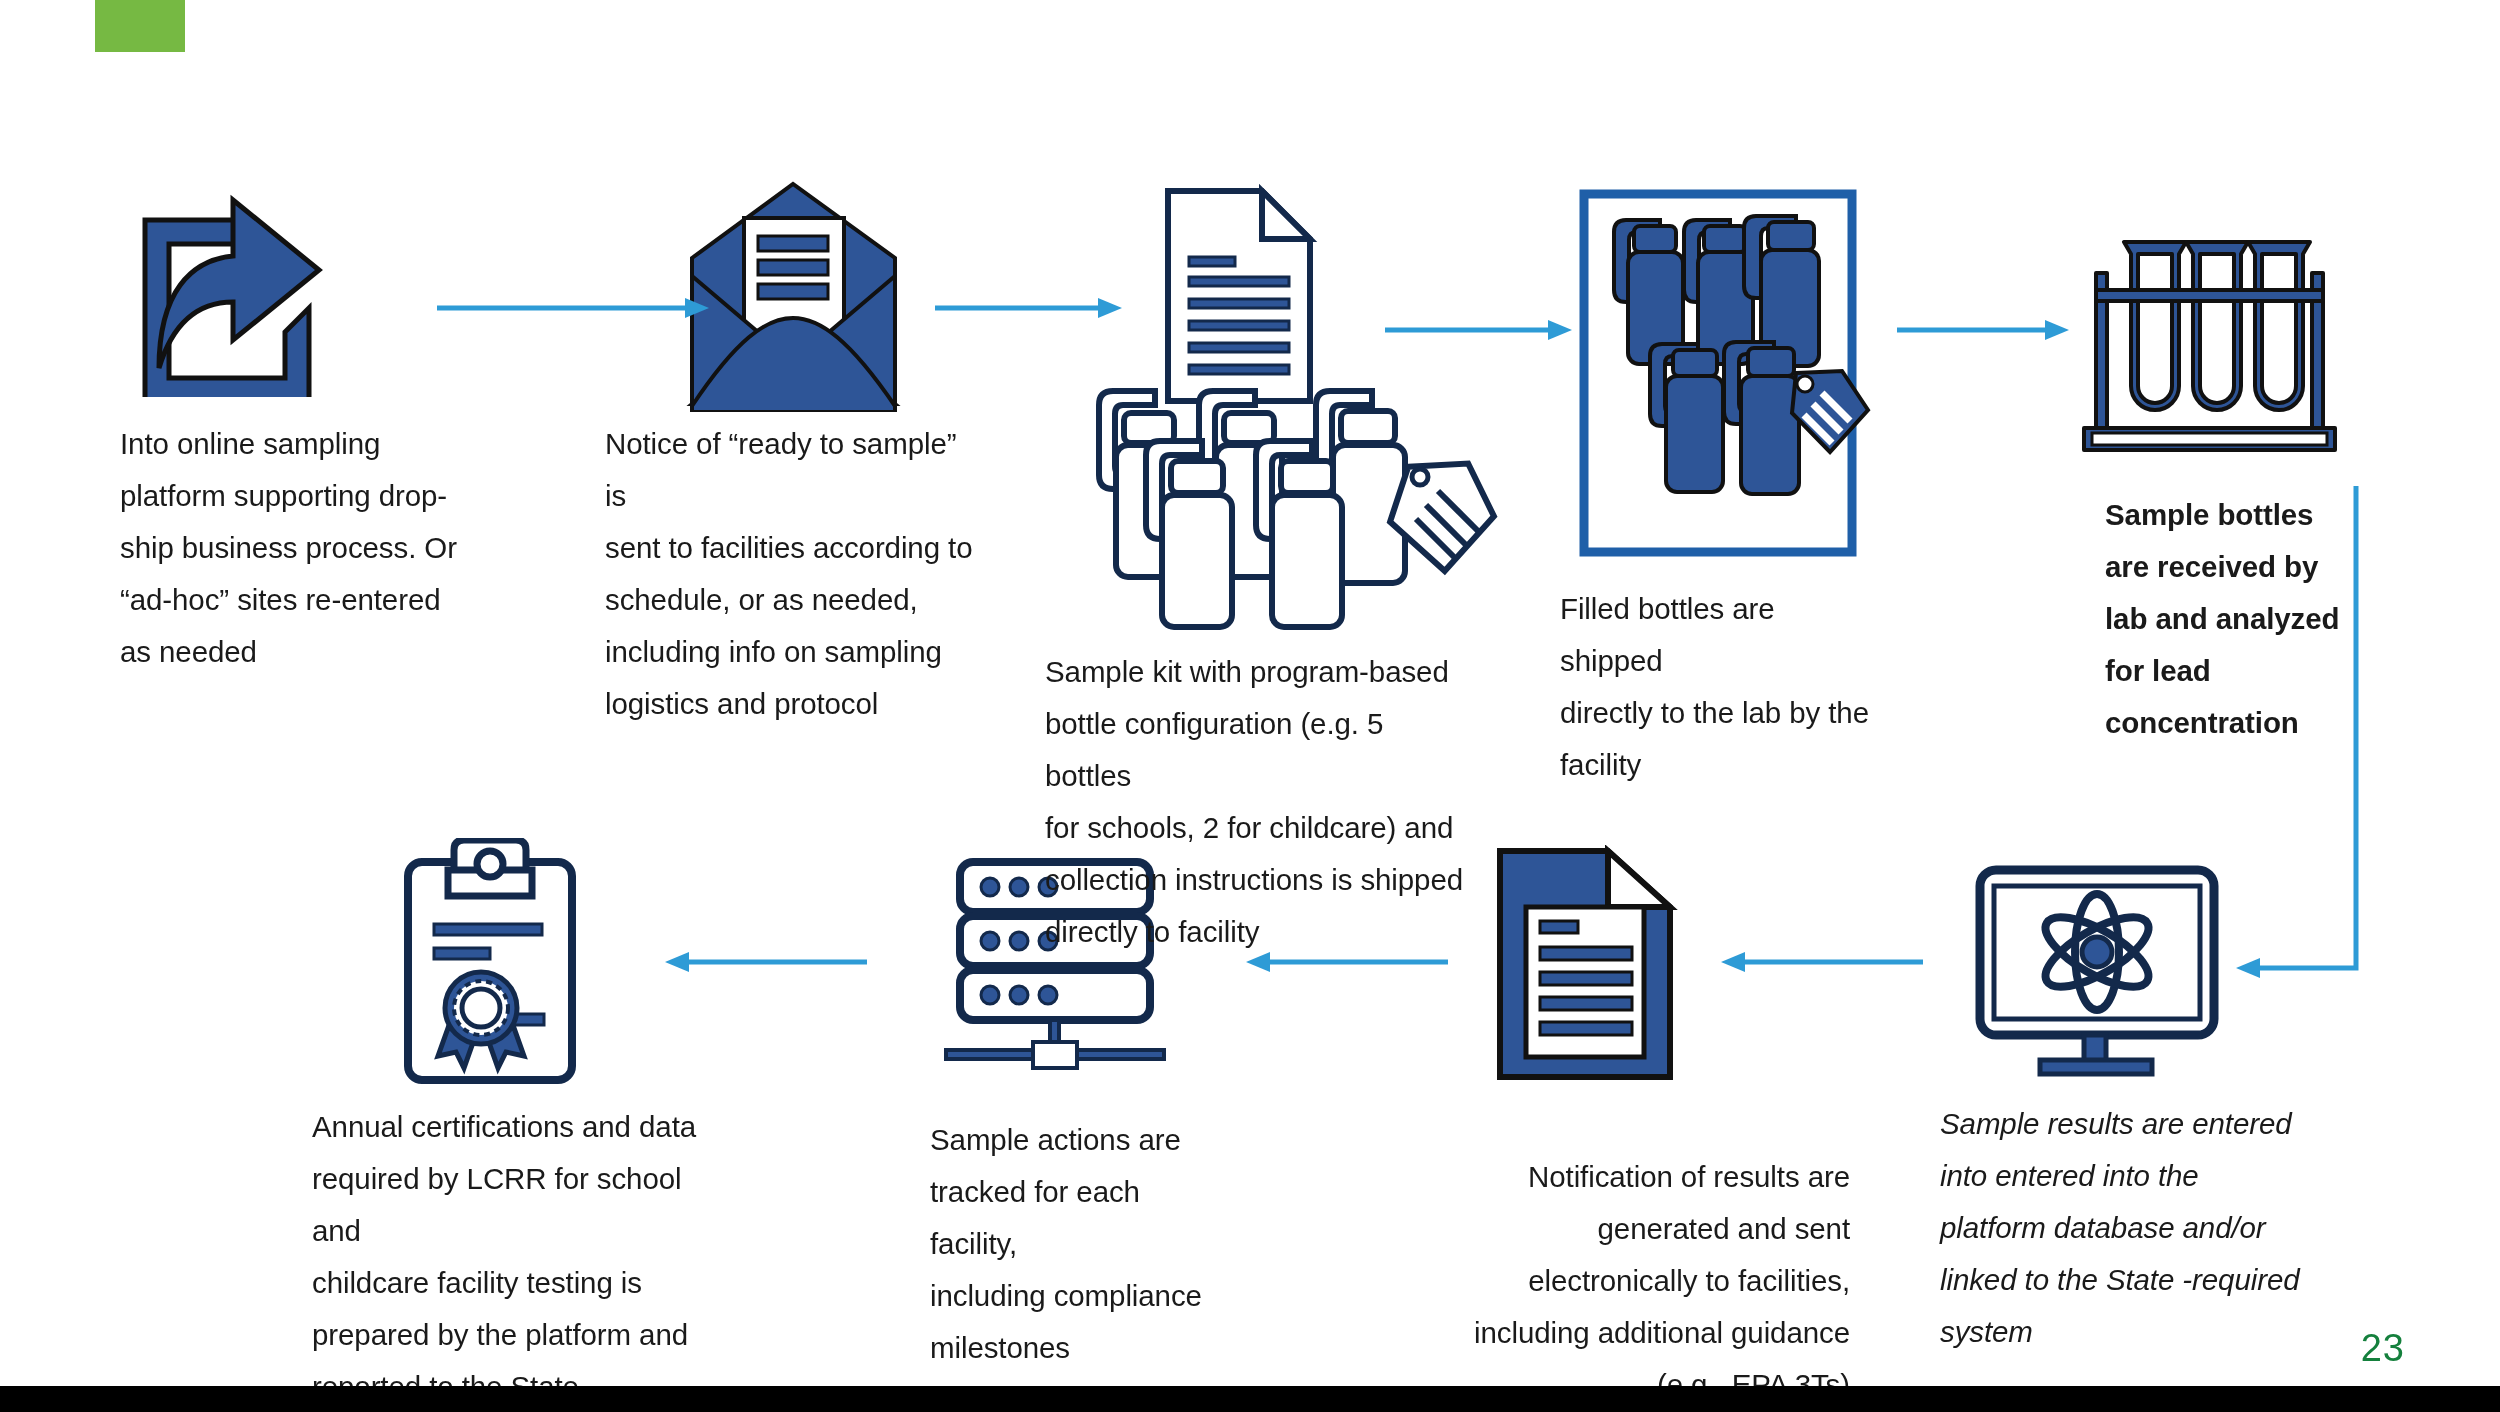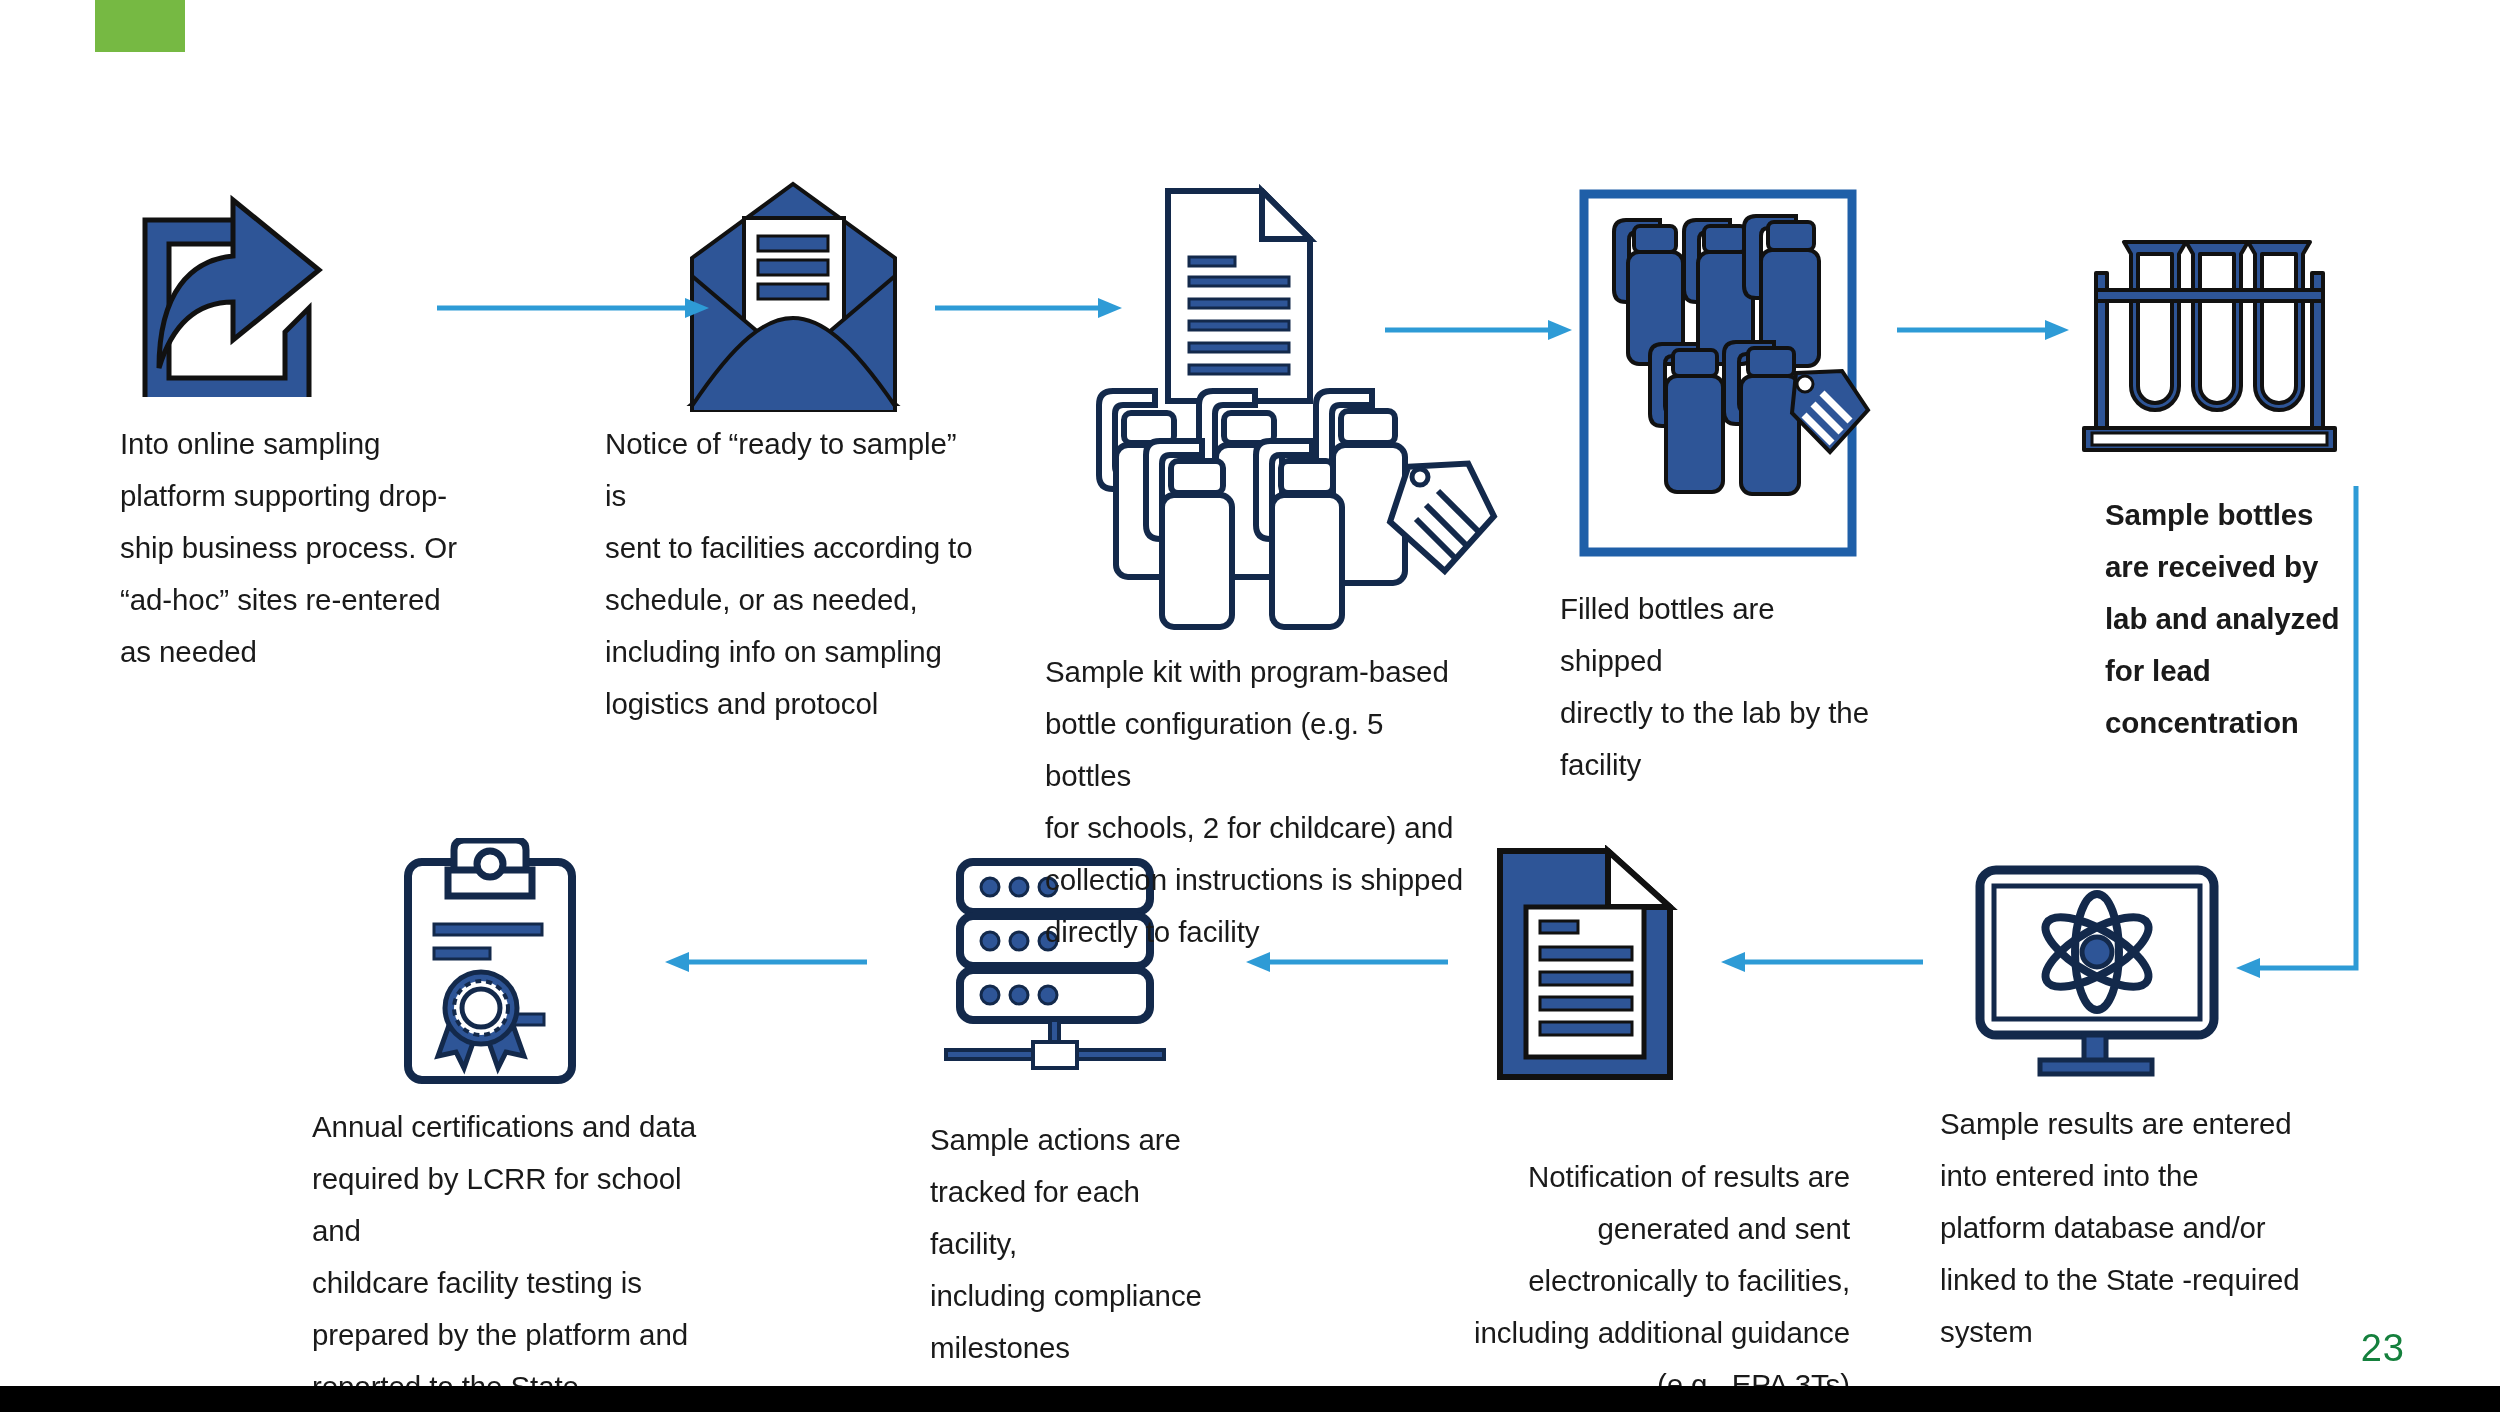--- a/index.html
+++ b/index.html
@@ -338,21 +338,21 @@
   <div class="caption" style="left:1560px;top:583px;width:320px;">Filled bottles are shipped
 directly to the lab by the
 facility</div>
 
   <div class="caption" style="left:2105px;top:489px;width:250px;font-weight:bold;">Sample bottles
 are received by
 lab and analyzed
 for lead
 concentration</div>
 
-  <div class="caption" style="left:1940px;top:1098px;width:360px;">Sample results are entered
+  <div class="caption" style="left:1940px;top:1098px;width:360px;font-style:italic;">Sample results are entered
 into entered into  the
 platform database and/or
 linked to the State -required
 system</div>
 
   <div class="caption" style="left:1460px;top:1151px;width:390px;text-align:right;">Notification of results are
 generated and sent
 electronically to  facilities,
 including additional guidance
 (e.g., EPA 3Ts)</div>

